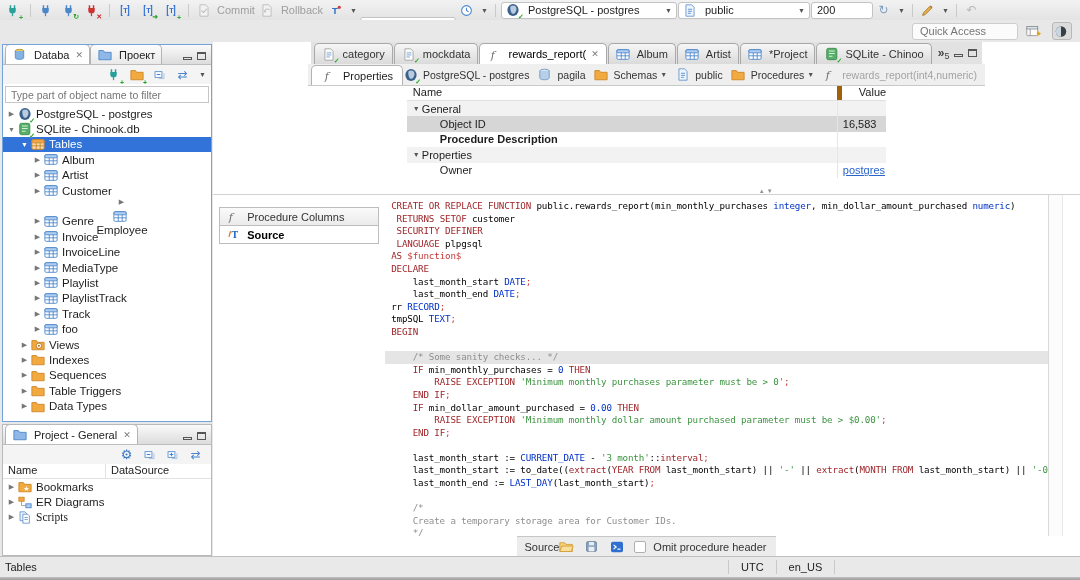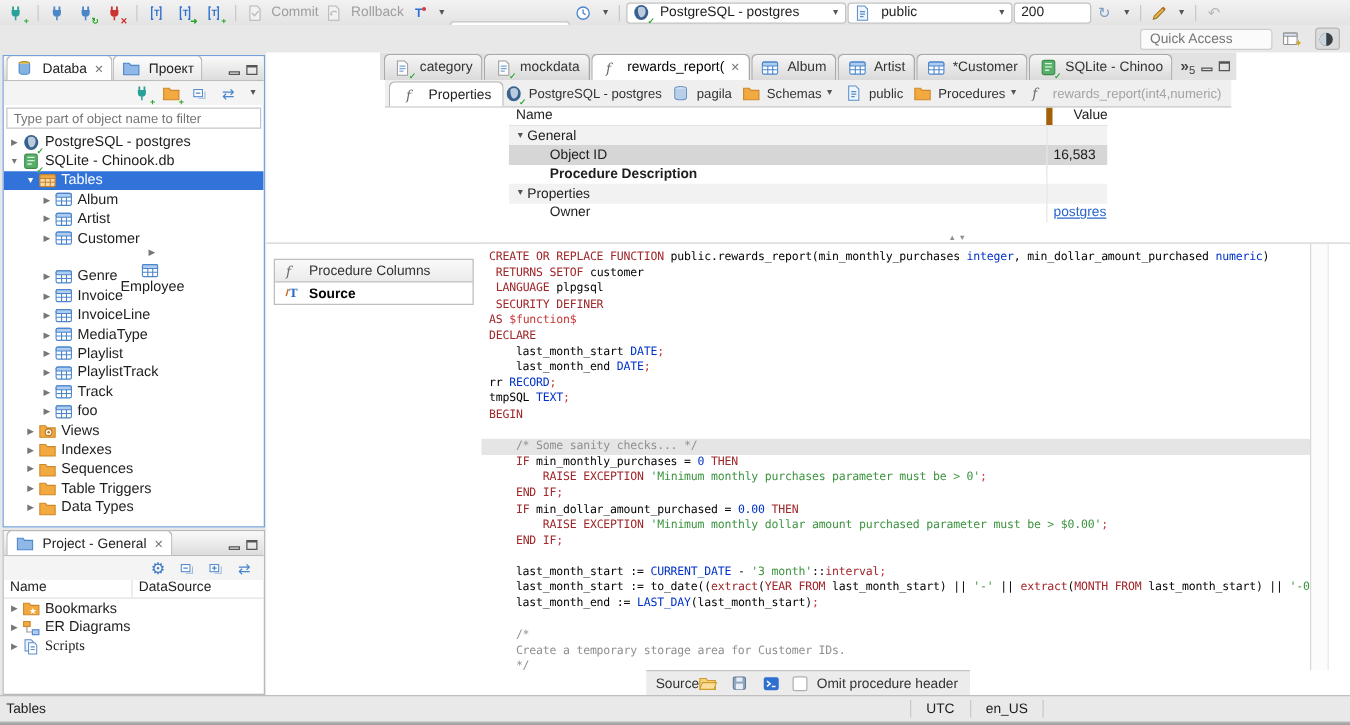--- a/index.html
+++ b/index.html
@@ -720,21 +720,21 @@
             <span>Artist</span>
           </span>
           <span class="etab">
             <span class="icw">
               <svg width="14" height="13" viewBox="0 0 16 14">
                 <rect x="1" y="1.5" width="14" height="11" rx="1.5" fill="#ffffff" stroke="#4b86cc"></rect>
                 <rect x="1" y="1.5" width="14" height="3.6" rx="1.5" fill="#aecdf0" stroke="#4b86cc"></rect>
                 <path d="M1 8.5h14M6 5.1v7.4M10.5 5.1v7.4" stroke="#4b86cc" stroke-width="1"></path>
               </svg>
             </span>
-            <span>*Customer</span>
+            <span>*Project</span>
           </span>
           <span class="etab">
             <span class="icw">
               <svg width="14" height="14" viewBox="0 0 16 16">
                 <rect x="2" y="1.5" width="11.5" height="13" rx="2" fill="#57b06a" stroke="#3d8a4d"></rect>
                 <path d="M4.5 4.5h6.5M4.5 7.5h6.5M4.5 10.5h4" stroke="#d9efdd" stroke-width="1.2"></path>
               </svg>
               <i class="bdg ">✓</i>
             </span>
             <span>SQLite - Chinoo</span>
@@ -881,22 +881,22 @@
                   <path d="M2 11l2-7" stroke="#d2691e" stroke-width="1.4"></path>
                   <text x="5" y="12" font-size="11" font-family="DejaVu Serif,serif" font-weight="bold" fill="#2a6fc9">T</text>
                 </svg>
               </span>
               <span>Source</span>
             </div>
           </div>
         <div class="codewrap" id="code">
             <div class="cline"><span class="k">CREATE OR REPLACE FUNCTION</span><span class="p"> public.rewards_report(min_monthly_purchases </span><span class="t">integer</span><span class="p">, min_dollar_amount_purchased </span><span class="t">numeric</span><span class="p">)</span></div>
             <div class="cline"><span class="p"> </span><span class="k">RETURNS SETOF</span><span class="p"> customer</span></div>
+            <div class="cline"><span class="p"> </span><span class="k">SECURITY DEFINER</span></div>
             <div class="cline"><span class="p"> </span><span class="k">LANGUAGE</span><span class="p"> plpgsql</span></div>
-            <div class="cline"><span class="p"> </span><span class="k">SECURITY DEFINER</span></div>
             <div class="cline"><span class="k">AS</span><span class="p"> </span><span class="r">$function$</span></div>
             <div class="cline"><span class="k">DECLARE</span></div>
             <div class="cline"><span class="p">    last_month_start </span><span class="t">DATE</span><span class="r">;</span></div>
             <div class="cline"><span class="p">    last_month_end </span><span class="t">DATE</span><span class="r">;</span></div>
             <div class="cline"><span class="p">rr </span><span class="t">RECORD</span><span class="r">;</span></div>
             <div class="cline"><span class="p">tmpSQL </span><span class="t">TEXT</span><span class="r">;</span></div>
             <div class="cline"><span class="k">BEGIN</span></div>
             <div class="cline"></div>
             <div class="cline hl"><span class="c">    /* Some sanity checks... */</span></div>
             <div class="cline"><span class="p">    </span><span class="k">IF</span><span class="p"> min_monthly_purchases = </span><span class="t">0</span><span class="p"> </span><span class="k">THEN</span></div>

